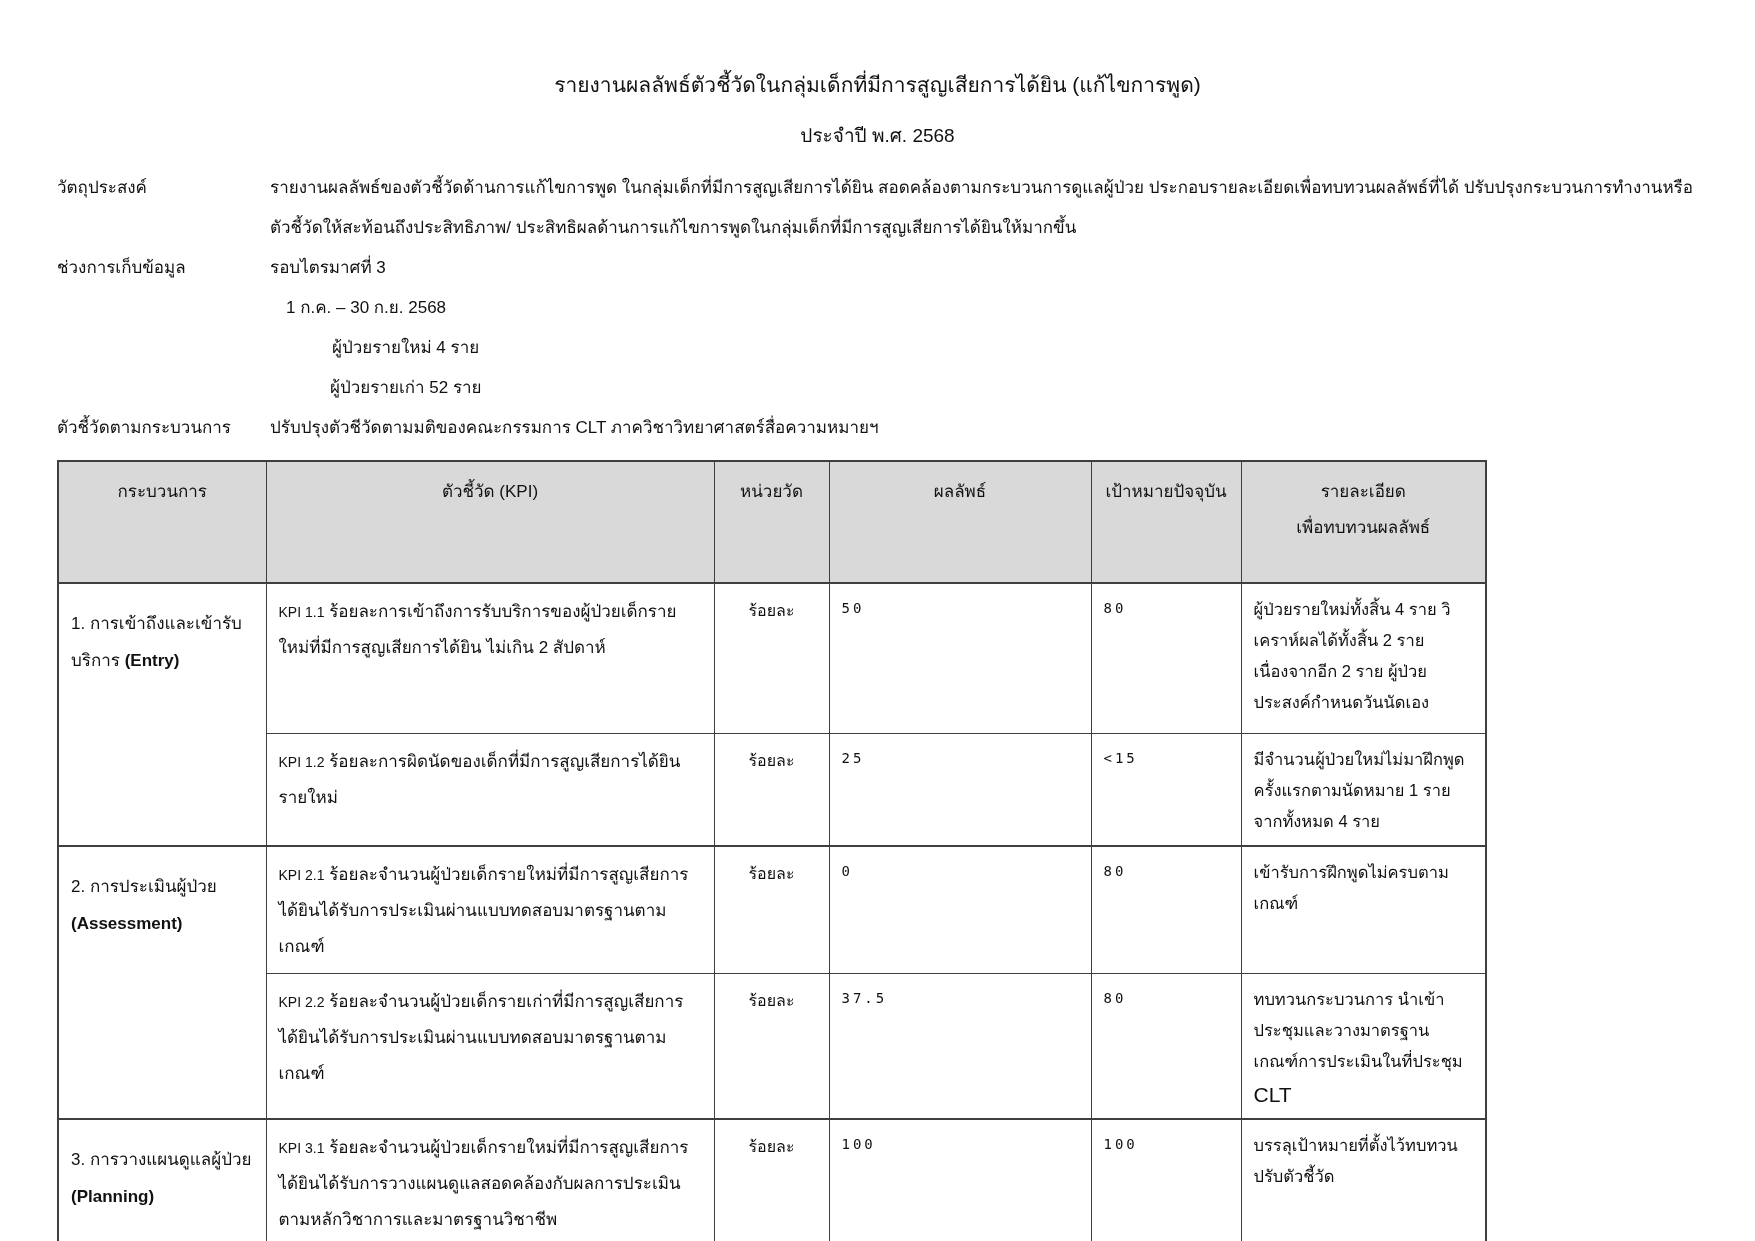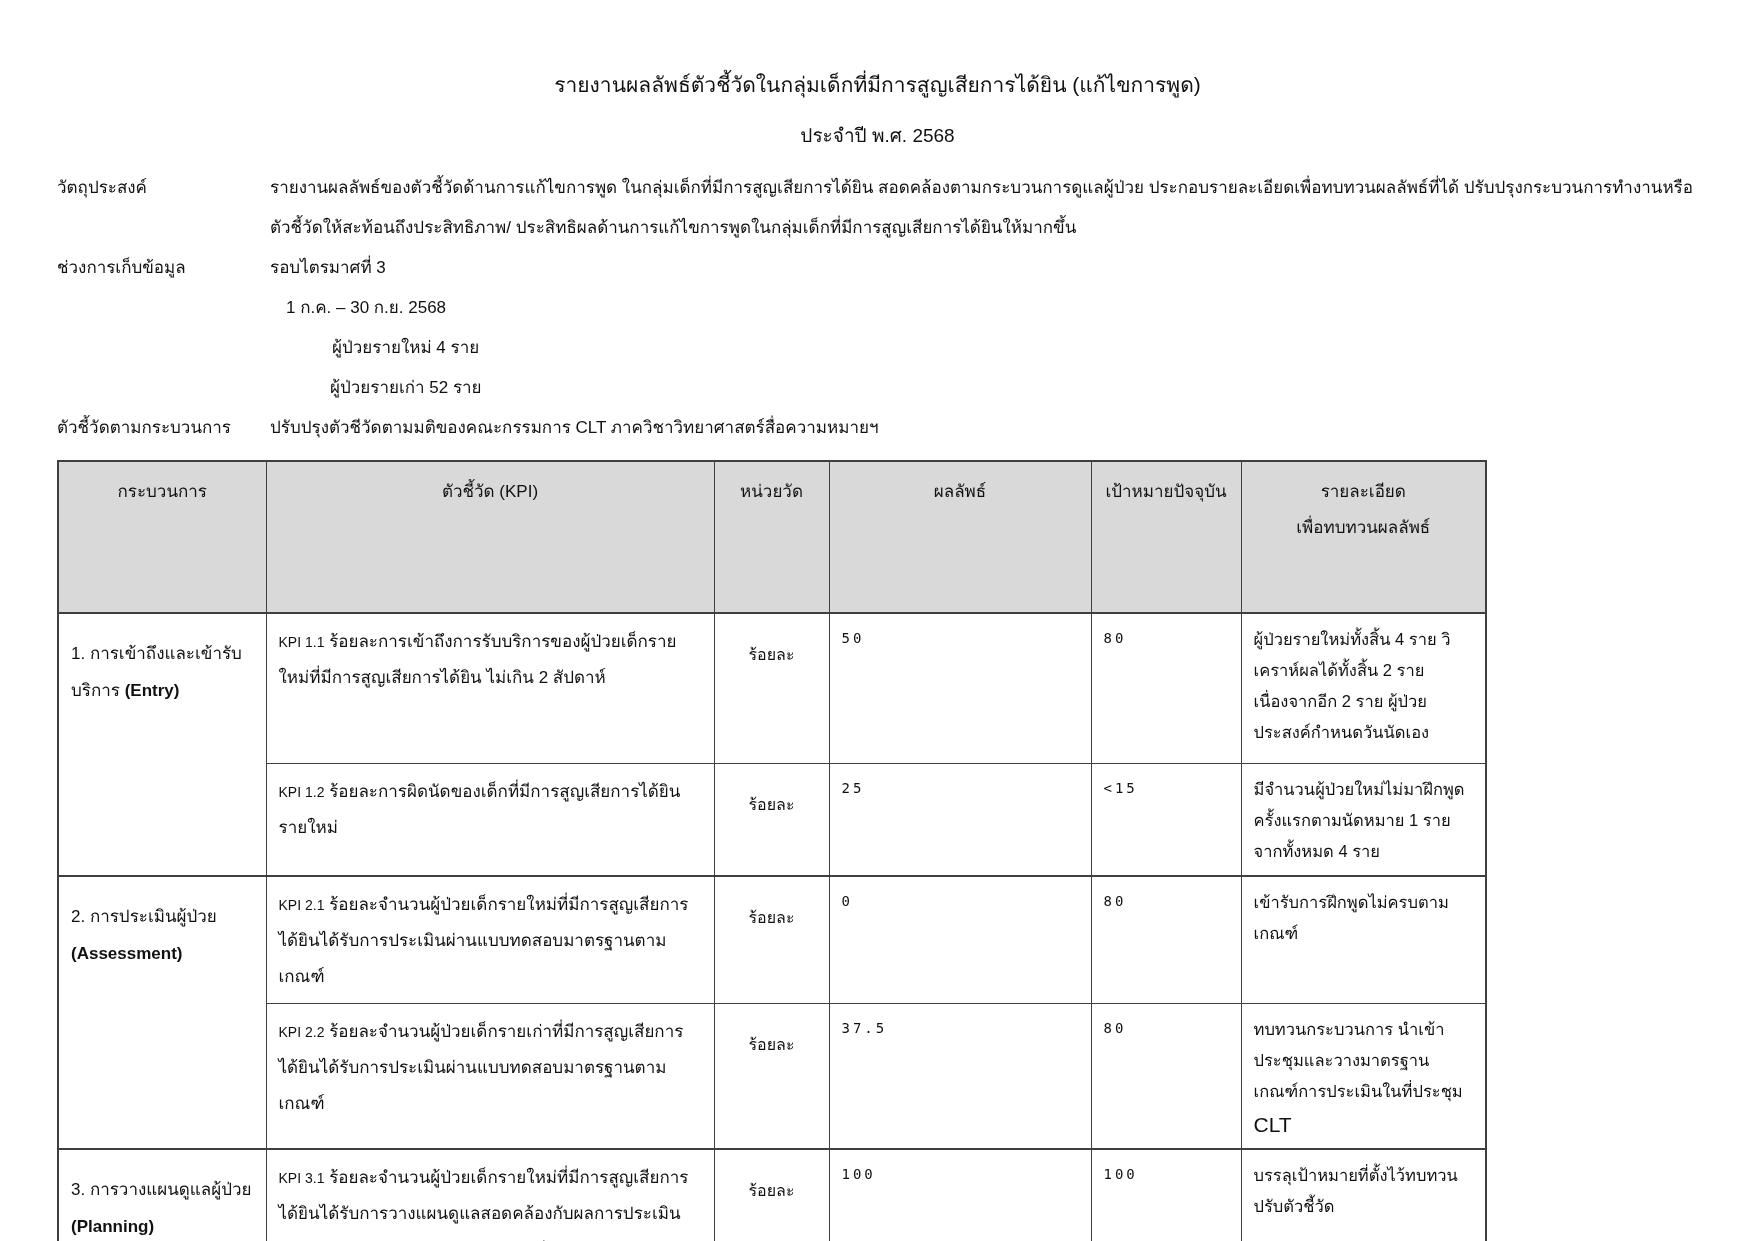--- a/index.html
+++ b/index.html
@@ -35,29 +35,29 @@
     margin-top:12px;border-collapse:collapse;table-layout:fixed;width:1428px;
     border:2px solid var(--border);
   }
   .kpi-table th,.kpi-table td{
     border:1px solid var(--border);
     vertical-align:top;padding:8px 12px;
   }
   .kpi-table thead th{
     background:var(--header-bg);
     font-weight:normal;font-size:17px;text-align:center;
-    height:152px;padding-top:12px;line-height:36px;
+    height:122px;padding-top:12px;line-height:36px;
   }
   tr.group-start td{border-top:2px solid var(--border);}
 
   td.process-cell{font-size:17px;line-height:37px;padding-top:21px;}
   td.kpi-cell{font-size:17px;line-height:36px;padding-top:10px;}
   .kpi-id{font-weight:normal;font-size:14px;}
   .latin{font-weight:bold;}
-  td.unit-cell{text-align:center;font-size:16px;padding-top:28px;}
+  td.unit-cell{text-align:center;font-size:16px;padding-top:14px;}
   td.num-cell{font-size:14px;letter-spacing:3px;padding-top:16px;font-family:"DejaVu Sans Mono",monospace;}
   td.detail-cell{font-size:16.5px;line-height:31px;padding-top:10px;}
   .detail-suffix{display:block;font-size:21px;letter-spacing:0;margin-top:2px;font-family:"Liberation Sans",sans-serif;}
 </style>
 </head>
 <body>
 
 <div class="doc">
 
   <div class="title-block">

